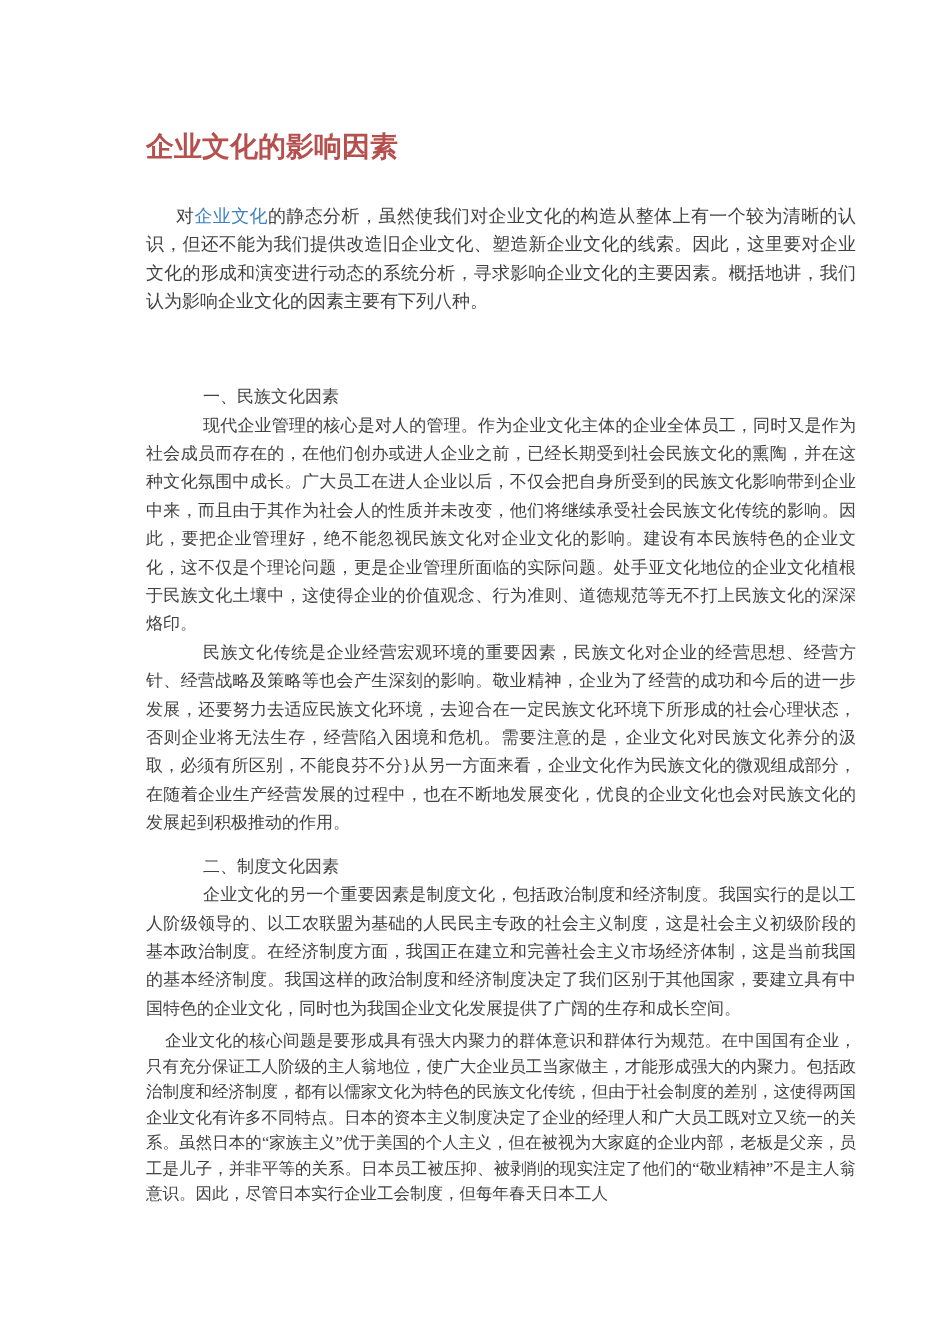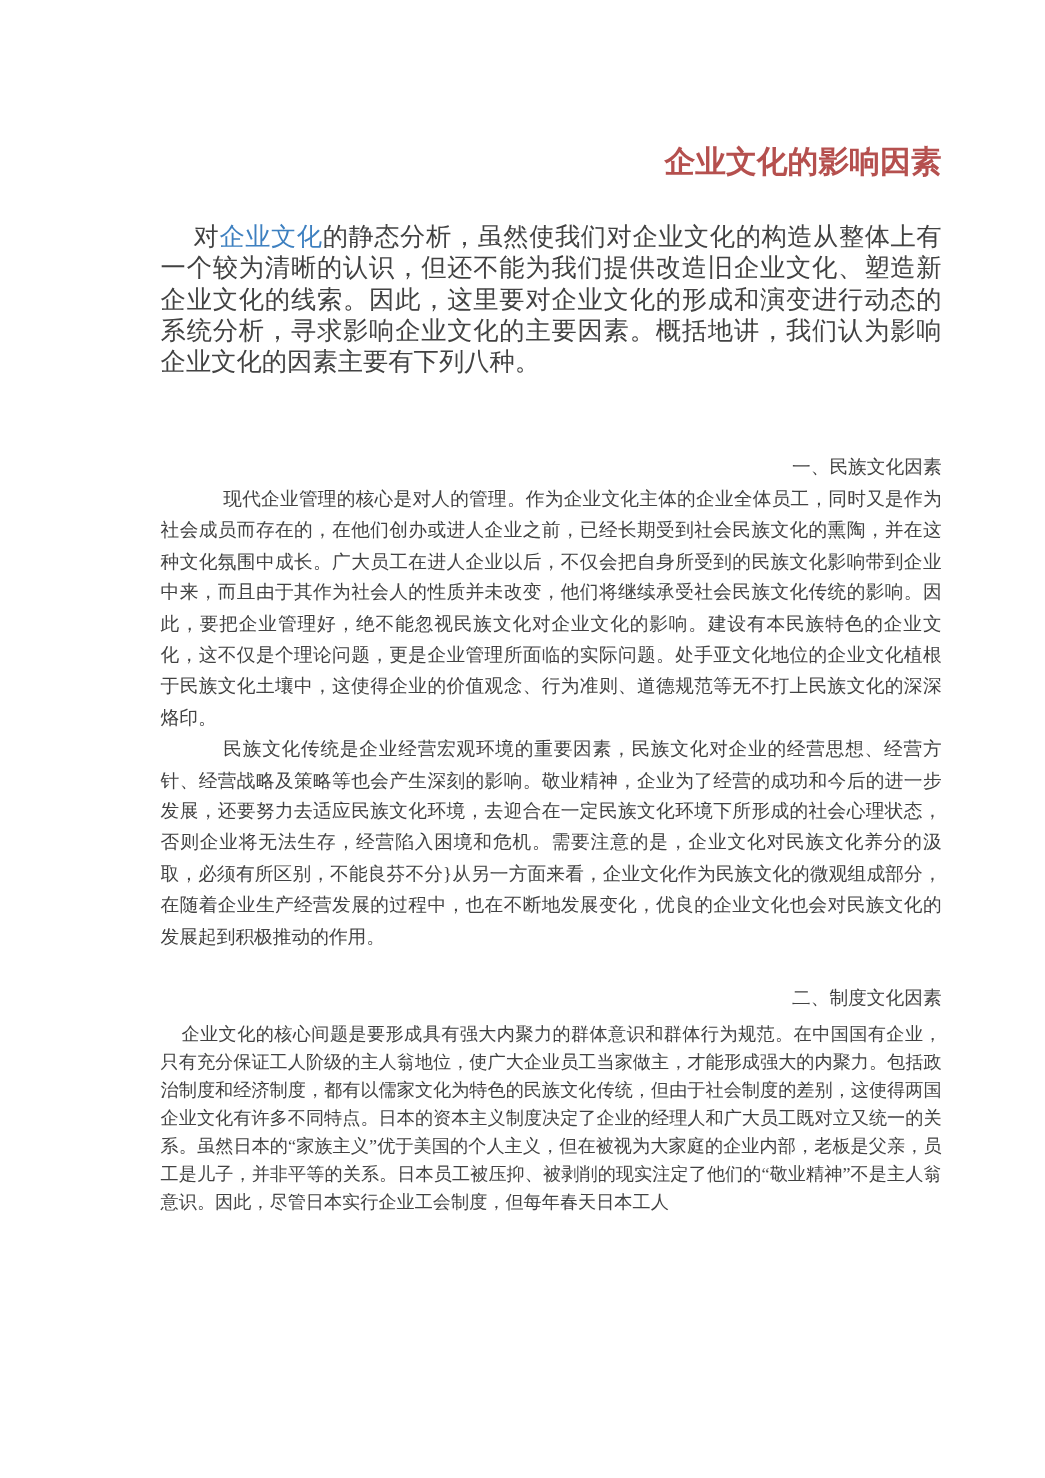--- a/index.html
+++ b/index.html
@@ -16,53 +16,53 @@
     overflow: hidden;
   }
   .content {
     margin-left: 146px;
     width: 710px;
   }
   h1, p, div { margin: 0; padding: 0; }
 
   .doc-title {
     margin-top: 132px;
-    text-align: right;
+    text-align: left;
     font-family: "Liberation Sans", "DejaVu Sans", sans-serif;
     font-weight: bold;
     font-size: 28px;
     line-height: 30px;
     color: #b5504e;
   }
   .intro {
     margin-top: 40px;
-    font-size: 23px;
+    font-size: 18px;
     line-height: 28.3px;
     text-align: justify;
     text-justify: inter-ideograph;
     word-break: break-all;
     text-indent: 30px;
   }
   .link {
     color: #3e80c0;
     text-decoration: none;
     cursor: pointer;
   }
   .section {
     font-size: 17px;
     line-height: 28.4px;
     text-align: justify;
     text-justify: inter-ideograph;
     word-break: break-all;
   }
   .sec1 { margin-top: 68px; }
-  .sec2 { margin-top: 28px; }
+  .sec2 { margin-top: 15px; }
   .sec-heading {
     text-indent: 57px;
-    text-align: right;
+    text-align: left;
   }
   .sec-para {
     text-indent: 57px;
   }
   .sub-para {
     margin-top: 5px;
     font-size: 16.5px;
     line-height: 25.5px;
     text-indent: 19px;
     text-align: justify;
@@ -80,16 +80,17 @@
   <p class="intro"><span>对</span><a class="link">企业文化</a><span>的静态分析，虽然使我们对企业文化的构造从整体上有一个较为清晰的认识，但还不能为我们提供改造旧企业文化、塑造新企业文化的线索。因此，这里要对企业文化的形成和演变进行动态的系统分析，寻求影响企业文化的主要因素。概括地讲，我们认为影响企业文化的因素主要有下列八种。</span></p>
 
   <div class="section sec1">
     <p class="sec-heading">一、民族文化因素</p>
     <p class="sec-para">现代企业管理的核心是对人的管理。作为企业文化主体的企业全体员工，同时又是作为社会成员而存在的，在他们创办或进人企业之前，已经长期受到社会民族文化的熏陶，并在这种文化氛围中成长。广大员工在进人企业以后，不仅会把自身所受到的民族文化影响带到企业中来，而且由于其作为社会人的性质并未改变，他们将继续承受社会民族文化传统的影响。因此，要把企业管理好，绝不能忽视民族文化对企业文化的影响。建设有本民族特色的企业文化，这不仅是个理论问题，更是企业管理所面临的实际问题。处手亚文化地位的企业文化植根于民族文化土壤中，这使得企业的价值观念、行为准则、道德规范等无不打上民族文化的深深烙印。</p>
     <p class="sec-para">民族文化传统是企业经营宏观环境的重要因素，民族文化对企业的经营思想、经营方针、经营战略及策略等也会产生深刻的影响。敬业精神，企业为了经营的成功和今后的进一步发展，还要努力去适应民族文化环境，去迎合在一定民族文化环境下所形成的社会心理状态，否则企业将无法生存，经营陷入困境和危机。需要注意的是，企业文化对民族文化养分的汲取，必须有所区别，不能良芬不分}从另一方面来看，企业文化作为民族文化的微观组成部分，在随着企业生产经营发展的过程中，也在不断地发展变化，优良的企业文化也会对民族文化的发展起到积极推动的作用。</p>
   </div>
 
   <div class="section sec2">
     <p class="sec-heading">二、制度文化因素</p>
+    <p class="sec-para">企业文化的另一个重要因素是制度文化，包括政治制度和经济制度。我国实行的是以工人阶级领导的、以工农联盟为基础的人民民主专政的社会主义制度，这是社会主义初级阶段的基本政治制度。在经济制度方面，我国正在建立和完善社会主义市场经济体制，这是当前我国的基本经济制度。我国这样的政治制度和经济制度决定了我们区别于其他国家，要建立具有中国特色的企业文化，同时也为我国企业文化发展提供了广阔的生存和成长空间。</p>
     <p class="sub-para">企业文化的核心间题是要形成具有强大内聚力的群体意识和群体行为规范。在中国国有企业，只有充分保证工人阶级的主人翁地位，使广大企业员工当家做主，才能形成强大的内聚力。包括政治制度和经济制度，都有以儒家文化为特色的民族文化传统，但由于社会制度的差别，这使得两国企业文化有许多不同特点。日本的资本主义制度决定了企业的经理人和广大员工既对立又统一的关系。虽然日本的“家族主义”优于美国的个人主义，但在被视为大家庭的企业内部，老板是父亲，员工是儿子，并非平等的关系。日本员工被压抑、被剥削的现实注定了他们的“敬业精神”不是主人翁意识。因此，尽管日本实行企业工会制度，但每年春天日本工人</p>
   </div>
 
 </div>
 
 </body></html>

